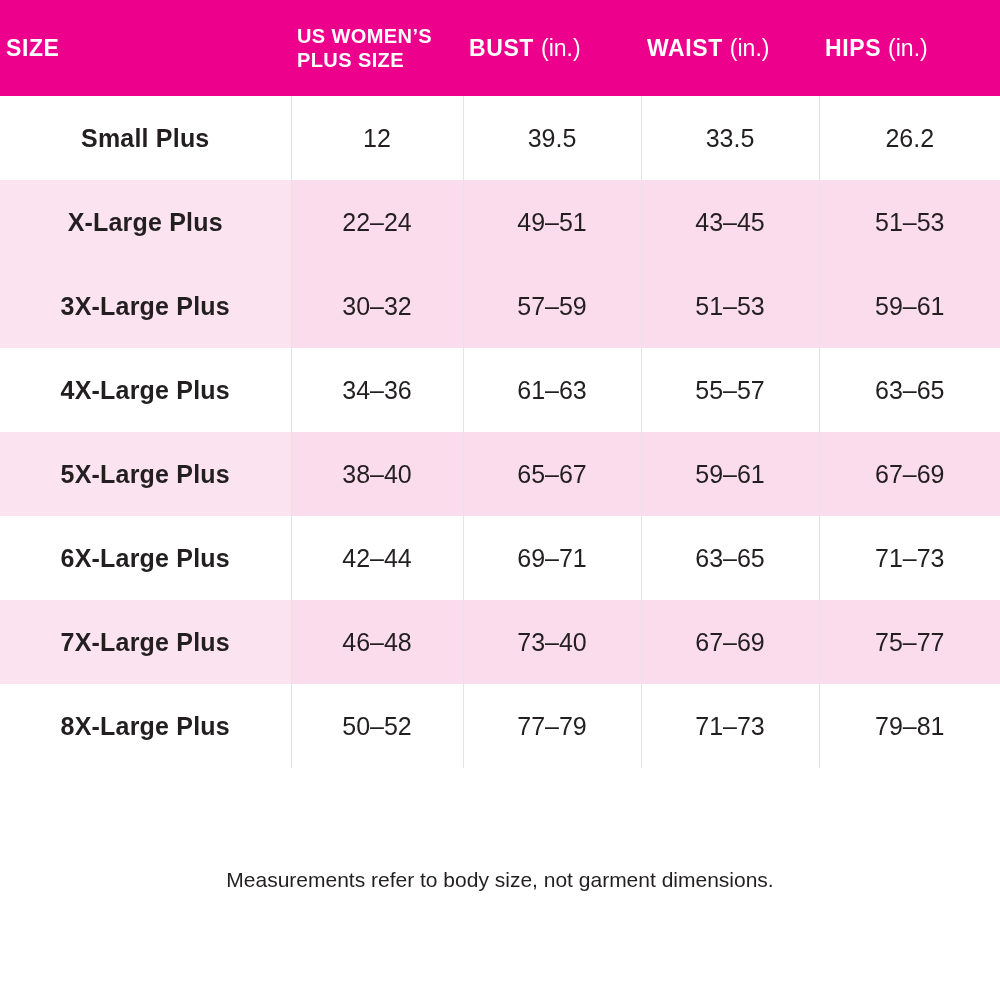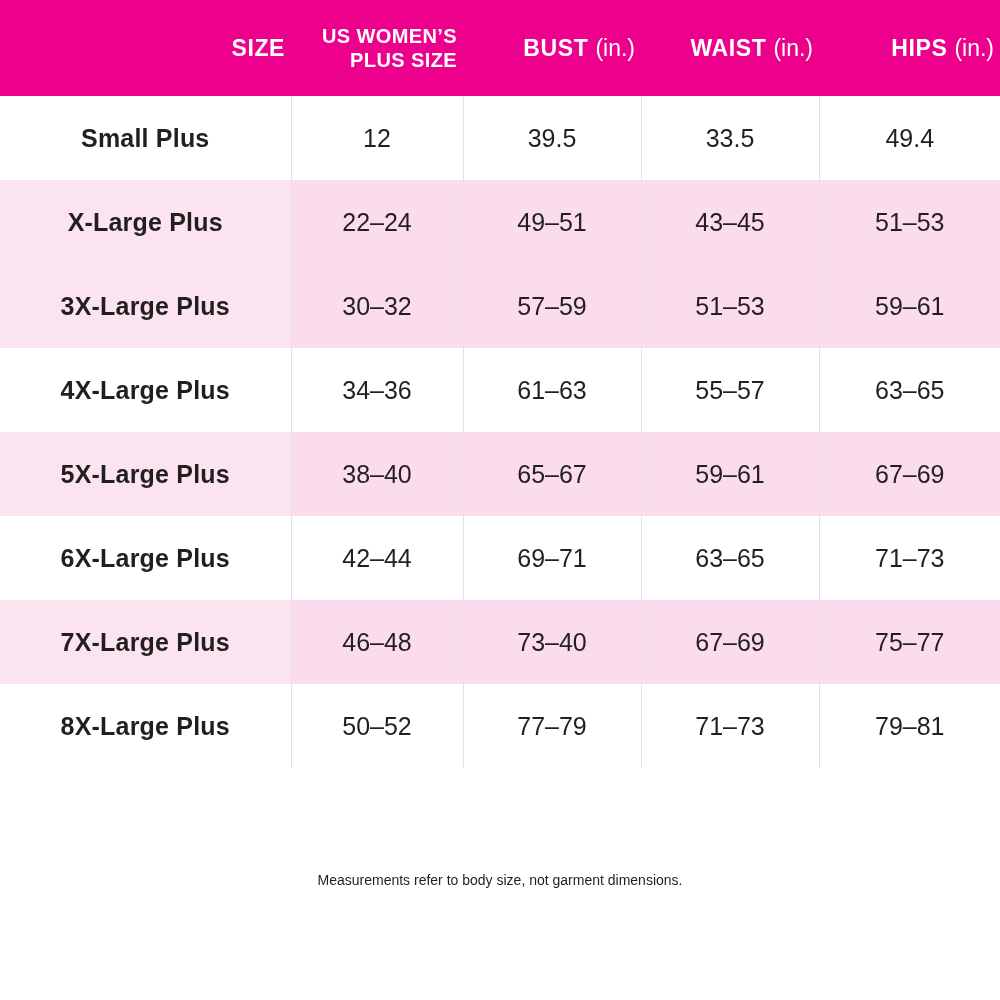--- a/index.html
+++ b/index.html
@@ -32,21 +32,21 @@
   table.size-table col.c3 { width: 178px; }
   table.size-table col.c4 { width: 181px; }
 
   thead th {
     background: #ec008c;
     color: #ffffff;
     height: 96px;
     font-size: 23px;
     font-weight: bold;
     letter-spacing: 0.6px;
-    text-align: right;
+    text-align: left;
     vertical-align: middle;
     padding: 0 6px;
     box-sizing: border-box;
     line-height: 1.22;
   }
   thead th .unit {
     font-weight: normal;
     letter-spacing: 0;
   }
   thead th.two-line {
@@ -78,21 +78,21 @@
   }
   tbody tr:not(.alt) td {
     background: #ffffff;
   }
 
   .footnote {
     flex: 1;
     display: flex;
     align-items: center;
     justify-content: center;
-    font-size: 14px;
+    font-size: 21px;
     color: #231f20;
     padding-bottom: 8px;
   }
 </style>
 </head>
 <body>
 
 <div class="chart">
   <table class="size-table">
     <colgroup>
@@ -123,21 +123,21 @@
           <span class="unit">(in.)</span>
         </th>
       </tr>
     </thead>
     <tbody>
       <tr>
         <td class="size-name">Small Plus</td>
         <td>12</td>
         <td>39.5</td>
         <td>33.5</td>
-        <td>49.4</td>
+        <td>26.2</td>
       </tr>
       <tr class="alt">
         <td class="size-name">X-Large Plus</td>
         <td>22–24</td>
         <td>49–51</td>
         <td>43–45</td>
         <td>51–53</td>
       </tr>
       <tr class="alt">
         <td class="size-name">3X-Large Plus</td>

